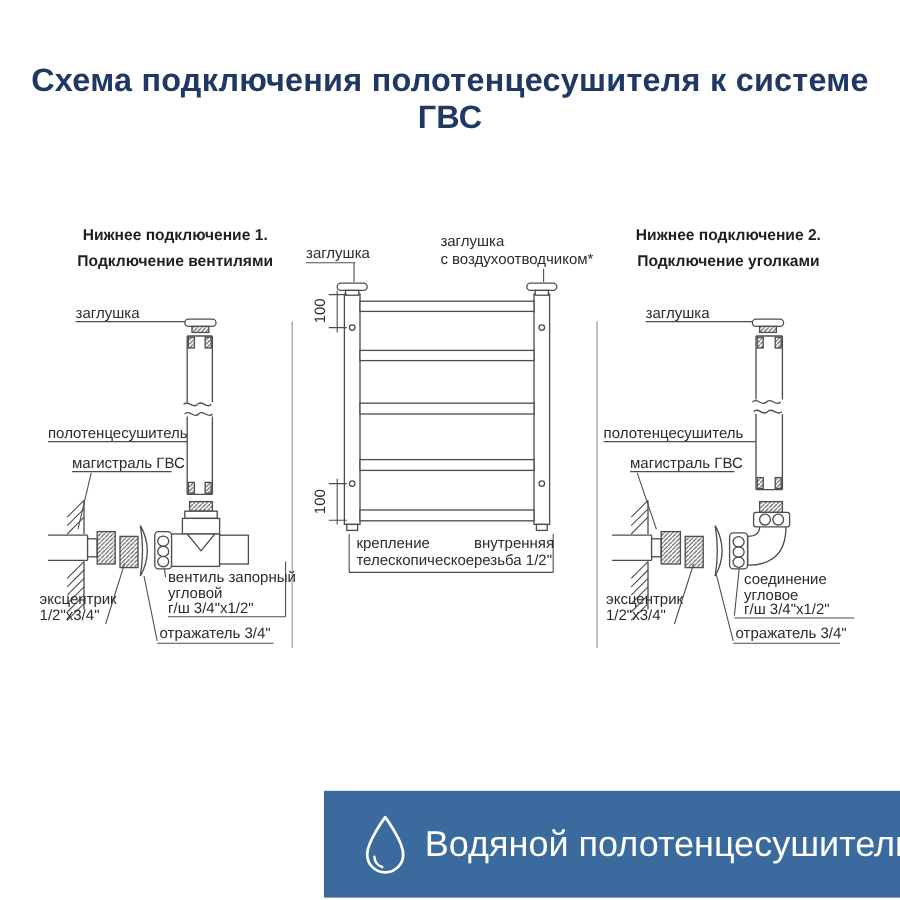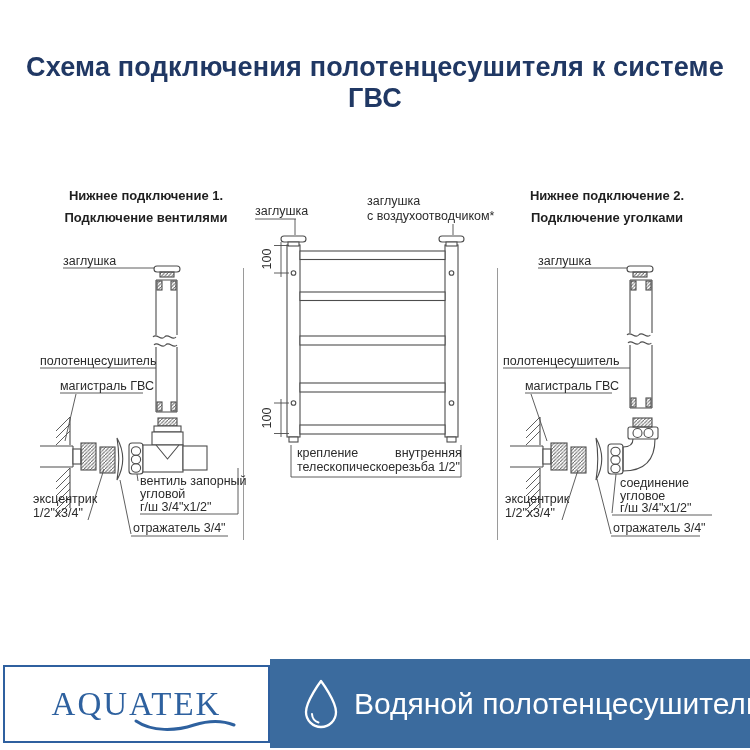--- a/index.html
+++ b/index.html
@@ -167,28 +167,20 @@
       <text x="525" y="390" stroke="none">магистраль ГВС</text>
       <text x="505" y="503" stroke="none">эксцентрик</text>
       <text x="505" y="517" stroke="none">1/2"x3/4"</text>
       <text x="620" y="487" stroke="none">соединение</text>
       <text x="620" y="500" stroke="none">угловое</text>
       <text x="620" y="512" stroke="none">г/ш 3/4"x1/2"</text>
       <text x="613" y="532" stroke="none">отражатель 3/4"</text>
     </g>
   </svg>
 
-  <div class="footer-white">
-    <div class="logo-wrap">
-      <div class="logo-text">AQUATEK</div>
-      <svg class="logo-wave" width="102" height="16" viewBox="0 0 102 16">
-        <path d="M2,3 C18,14 42,13 60,7 C76,2 90,3 100,7" fill="none" stroke="#2E619F" stroke-width="3" stroke-linecap="round"></path>
-      </svg>
-    </div>
-  </div>
 
   <div class="footer-blue">
     <svg class="drop-icon" width="36" height="50" viewBox="0 0 36 50">
       <path d="M18,2 C18,2 3,22 3,33 a15,15 0 0 0 30,0 C33,22 18,2 18,2 Z" fill="none" stroke="#fff" stroke-width="2.3" stroke-linejoin="round"></path>
       <path d="M9,35 a9.5,9.5 0 0 0 6.5,8.5" fill="none" stroke="#fff" stroke-width="2" stroke-linecap="round"></path>
     </svg>
     <span class="footer-product">Водяной полотенцесушитель</span>
   </div>
 
 </div>

